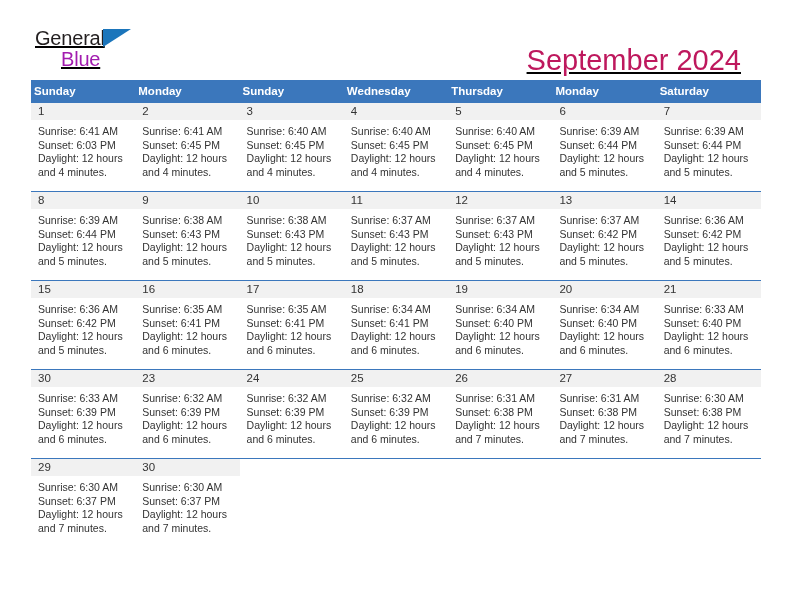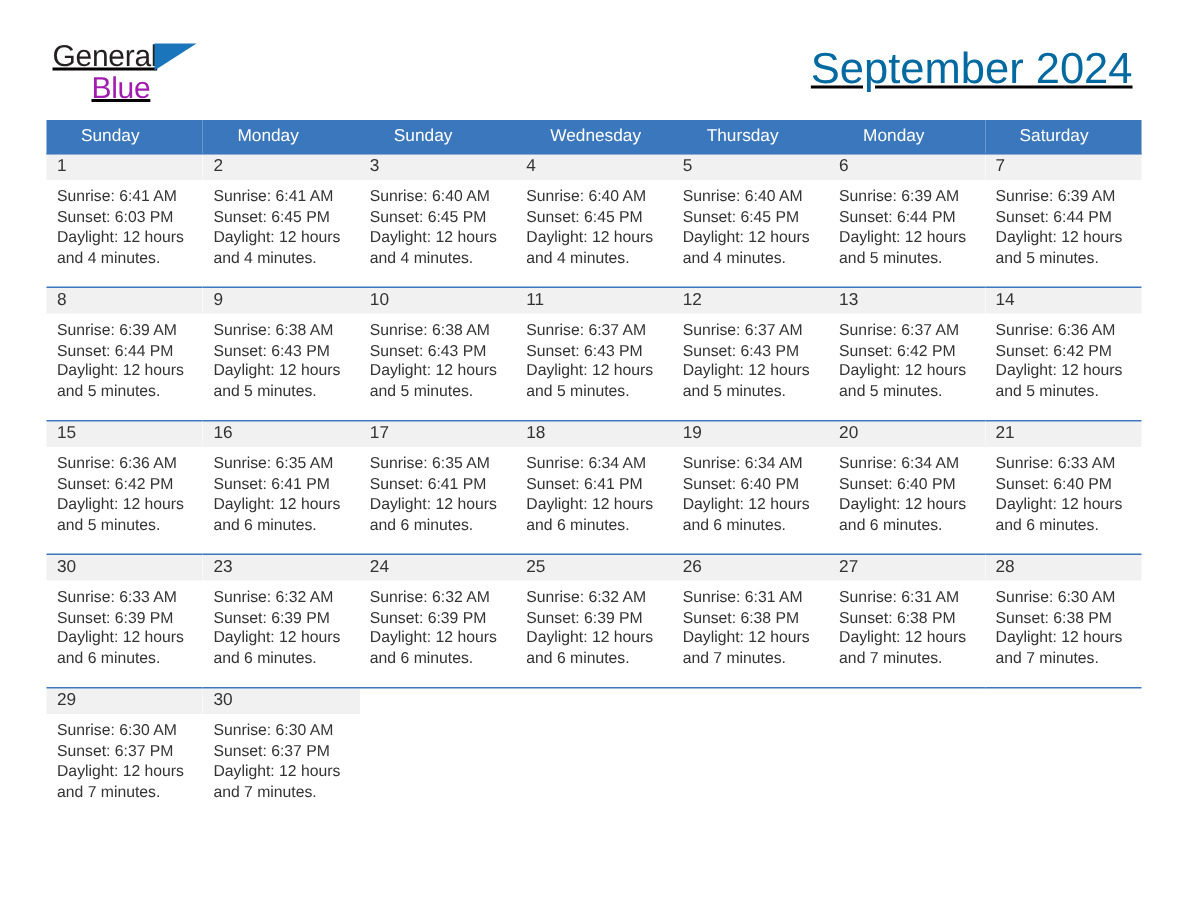--- a/index.html
+++ b/index.html
@@ -65,24 +65,24 @@
     border-left: 28px solid #1b75bb;
     border-bottom: 18px solid transparent;
   }
 
   .titleblock {
     text-align: right;
     padding-right: 2px;
   }
   .cal-title {
     font-size: 29px;
-    color: #0369a1;
+    color: #be185d;
     line-height: 33px;
     font-weight: normal;
-    margin: 4px;
+    margin: 18px;
     white-space: nowrap;
   }
   .cal-subtitle {
     font-size: 14px;
     color: #231f20;
     line-height: 18px;
     margin: 4px 0 0 0;
     font-weight: normal;
     white-space: nowrap;
   }
@@ -91,23 +91,23 @@
   .calendar {
     margin-top: 10px;
     width: 730px;
     border-collapse: collapse;
     table-layout: fixed;
   }
   .calendar th {
     background: #3b77bc;
     color: #ffffff;
     font-size: 11.5px;
-    font-weight: normal;
+    font-weight: bold;
     text-align: left;
-    padding: 5px 0 5px 23px;
+    padding: 5px 0 5px 3px;
     height: 21px;
     box-sizing: border-box;
     vertical-align: middle;
   }
   .calendar td {
     vertical-align: top;
     padding: 0;
     border-top: 1px solid #3b77bc;
     width: 104.28px;
     height: 89px;

